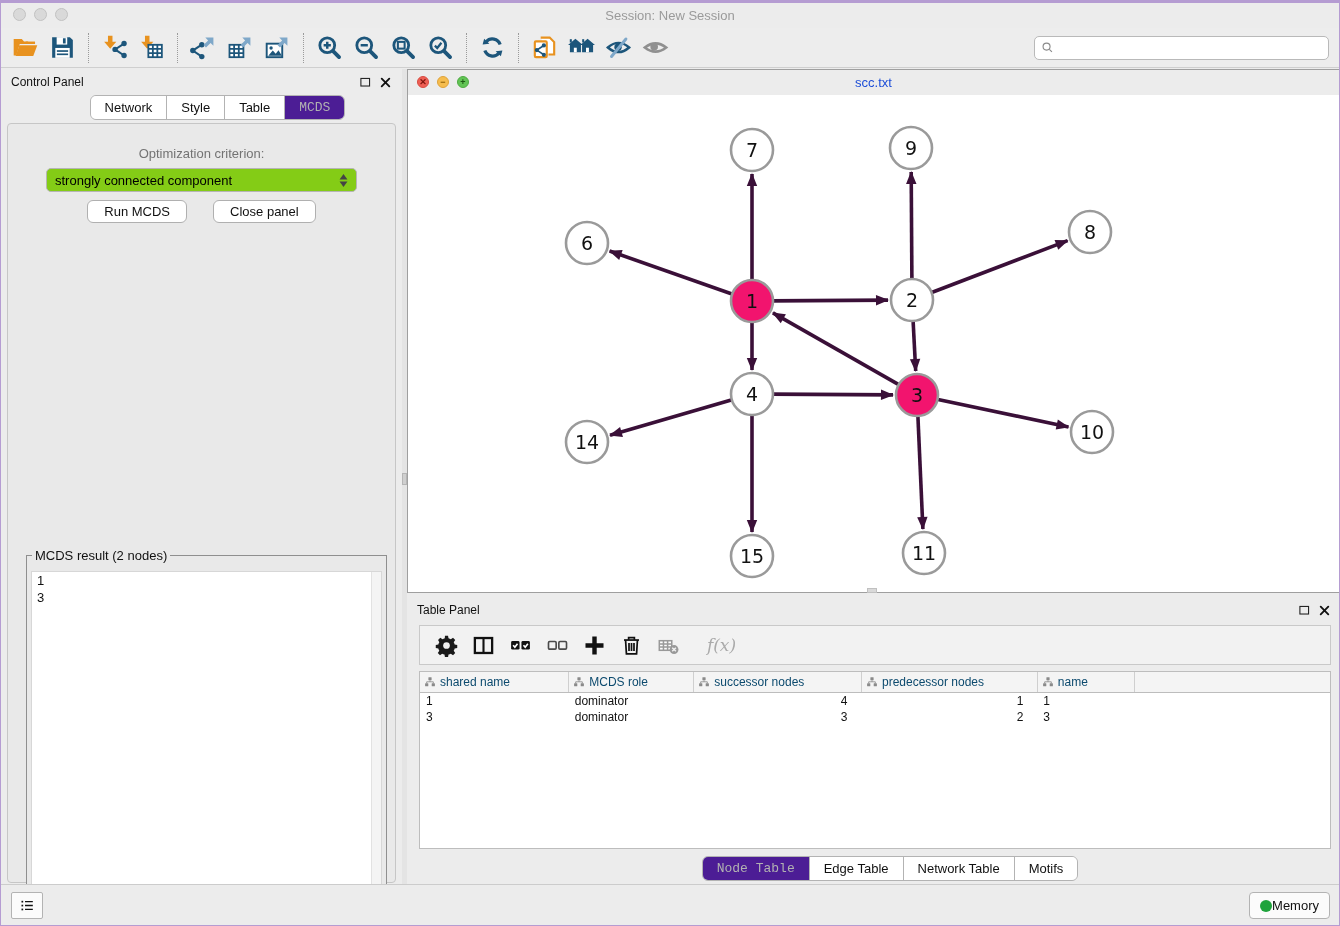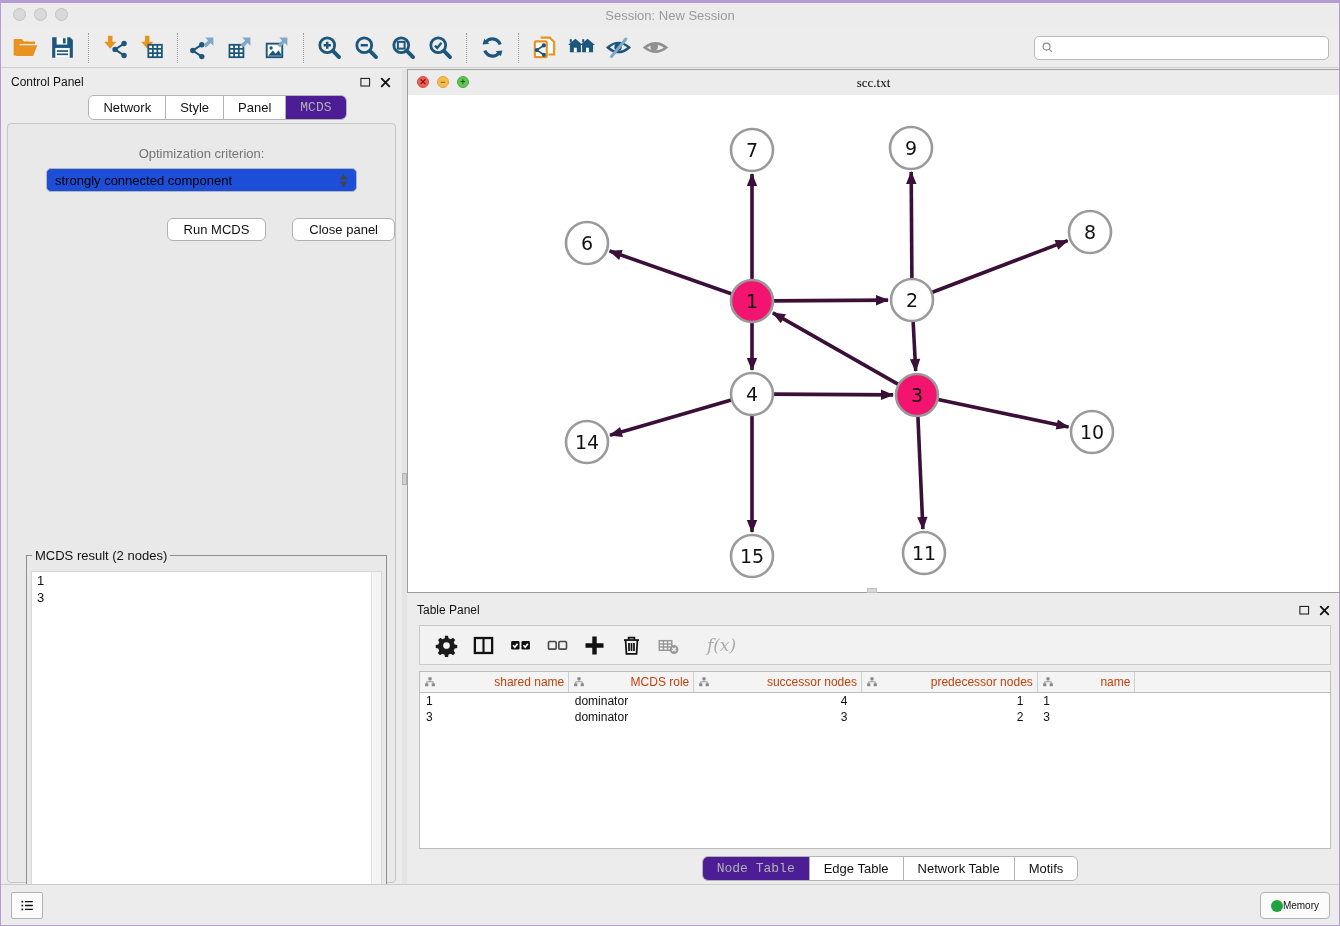--- a/index.html
+++ b/index.html
@@ -42,71 +42,71 @@
   .panel-head .ph-icons{margin-left:auto;display:flex;gap:7px;align-items:center;}
   .panel-head .ph-icons svg{width:13px;height:13px;cursor:pointer;}
   .tabs-row{display:flex;justify-content:center;}
   .tabgroup{display:flex;background:#e3e3e3;border:1px solid #b3b3b3;border-radius:6px;overflow:hidden;margin-left:32px;}
   .tab{font-size:13px;padding:4px 14px;background:#fff;color:#111;border-right:1px solid #b3b3b3;cursor:pointer;white-space:nowrap;}
   .tab:last-child{border-right:none;}
   .tab.active{background:#4c1d95;color:#b2b2b2;font-family:Liberation Mono, monospace;}
   #cp-content{position:absolute;left:6px;right:6px;top:54px;bottom:6px;background:#e9e9e9;
     border:1px solid #c6c6c6;border-radius:4px;}
   #opt-label{text-align:center;font-size:13px;margin-top:22px;color:#737373;}
-  #opt-select{position:absolute;left:38px;right:38px;top:44px;height:22px;background:#1d4ed8;
+  #opt-select{position:absolute;left:38px;right:38px;top:44px;height:22px;background:#84cc16;
     border:1px solid #b5b5b5;border-radius:5px;display:flex;align-items:center;
     padding:0 8px;font-size:13px;cursor:pointer;}
   #opt-select .stepper{margin-left:auto;display:flex;flex-direction:column;gap:1px;}
   #opt-select .stepper svg{width:9px;height:6px;display:block;}
-  .cp-buttons{position:absolute;left:0;right:0;top:94px;display:flex;justify-content:flex-end;gap:26px;}
+  .cp-buttons{position:absolute;left:0;right:0;top:76px;display:flex;justify-content:center;gap:26px;}
   .push-btn{background:#fff;border:1px solid #b0b0b0;border-radius:6px;font-size:13px;
     padding:3px 16px;cursor:pointer;font-family:"Liberation Sans",sans-serif;color:#111;}
   #result-box{position:absolute;left:18px;right:8px;top:424px;height:368px;
     border:1px solid #8f8f8f;margin:0;padding:0 3px 3px 3px;background:#e9e9e9;}
   #result-box legend{font-size:13px;padding:0 3px;margin-left:2px;color:#111;}
   #result-text{position:absolute;left:4px;right:4px;top:8px;bottom:4px;background:#fff;
     border:1px solid #d7d7d7;overflow:hidden;}
   #result-text .line{font-size:13px;line-height:17px;padding-left:5px;color:#111;}
   #result-scroll{position:absolute;right:0;top:0;bottom:0;width:9px;background:#f4f4f4;border-left:1px solid #e2e2e2;}
   
   #pane-divider{position:absolute;left:401px;top:66px;width:5px;height:820px;background:#e4e4e4;}
   #pane-divider .grip{position:absolute;left:0;top:404px;width:5px;height:12px;background:#cfcfcf;border:1px solid #b5b5b5;box-sizing:border-box;}
   
   #network-window{position:absolute;left:406px;top:66px;width:933px;height:524px;
     border:1px solid #9f9f9f;box-sizing:border-box;background:#fff;}
   #nw-titlebar{height:25px;background:#ececec;border-bottom:1px solid #c4c4c4;
     display:flex;align-items:center;justify-content:center;position:relative;}
-  #nw-titlebar .title{font-size:13px;color:#000000;font-family:Liberation Serif, serif;}
+  #nw-titlebar .title{font-size:13px;color:#1d4ed8;}
   #nw-titlebar .lights{top:6px;left:9px;}
   #nw-titlebar .light{width:12px;height:12px;}
   #graph-canvas{position:absolute;left:0;top:25px;right:0;bottom:0;background:#fff;overflow:hidden;}
   #graph-canvas svg{display:block;}
   #nw-grip{position:absolute;left:459px;bottom:-1px;width:10px;height:5px;background:#d9d9d9;border:1px solid #c0c0c0;box-sizing:border-box;}
   
   #table-panel{position:absolute;left:406px;top:594px;width:934px;height:292px;background:#ececec;}
   #tp-toolbar{position:absolute;left:12px;right:10px;top:28px;height:40px;background:#f2f2f2;
     border:1px solid #c9c9c9;display:flex;align-items:center;padding-left:8px;box-sizing:border-box;}
   #tp-toolbar .tb-btn{width:37px;height:32px;}
   #tp-toolbar .tb-btn svg{width:23px;height:23px;}
   #tp-toolbar .fx{font-family:"DejaVu Serif",serif;font-style:italic;font-size:17px;color:#aaa;margin-left:32px;}
   #node-table-wrap{position:absolute;left:12px;right:10px;top:74px;bottom:40px;background:#fff;
     border:1px solid #bdbdbd;overflow:hidden;}
   #node-table{border-collapse:collapse;table-layout:fixed;}
   #node-table th{height:20px;background:#f4f4f4;border-right:1px solid #cfcfcf;border-bottom:1px solid #bdbdbd;
-    font-size:12px;font-weight:normal;color:#c2410c;position:relative;text-align:right;padding:0 4px 0 20px;white-space:nowrap;}
+    font-size:12px;font-weight:normal;color:#0c4a6e;position:relative;text-align:left;padding:0 4px 0 20px;white-space:nowrap;}
   #node-table th svg{position:absolute;left:4px;top:4px;width:12px;height:12px;}
   #node-table td{height:16px;font-size:12px;color:#111;padding:0 6px;white-space:nowrap;}
   #table-tabs{position:absolute;left:0;right:0;bottom:8px;display:flex;justify-content:center;align-items:flex-end;}
   
   #status-bar{position:absolute;left:0;bottom:0;width:100%;height:40px;background:#ececec;border-top:1px solid #cccccc;}
   #list-btn{position:absolute;left:10px;top:7px;width:30px;height:25px;background:#fbfbfb;
     border:1px solid #b3b3b3;border-radius:2px;display:flex;align-items:center;justify-content:center;cursor:pointer;}
   #list-btn svg{width:17px;height:17px;}
   #memory-btn{position:absolute;right:9px;top:7px;height:25px;background:#fbfbfb;border:1px solid #b3b3b3;
-    border-radius:4px;display:flex;align-items:center;padding:0 10px;font-size:10px;cursor:pointer;color:#111;}
+    border-radius:4px;display:flex;align-items:center;padding:0 10px;font-size:13px;cursor:pointer;color:#111;}
   #memory-btn .dot{width:12px;height:12px;border-radius:50%;}
 </style>
 </head>
 <body>
 
 <div id="titlebar">
   <div class="lights">
     <div class="light inactive"></div>
     <div class="light inactive"></div>
     <div class="light inactive"></div>
@@ -293,21 +293,21 @@
       </svg>
       <svg viewBox="0 0 24 24">
         <path d="M5 5l14 14M19 5L5 19" stroke="#111" stroke-width="3.4" stroke-linecap="round"></path>
       </svg>
     </span>
   </div>
   <div class="tabs-row">
     <div class="tabgroup" id="control-tabs">
         <div class="tab">Network</div>
         <div class="tab">Style</div>
-        <div class="tab">Panel</div>
+        <div class="tab">Table</div>
         <div class="tab active">MCDS</div>
       </div>
   </div>
   <div id="cp-content">
     <div id="opt-label">Optimization criterion:</div>
     <div id="opt-select">
       <span>strongly connected component</span>
       <span class="stepper">
         <svg viewBox="0 0 10 7">
             <path d="M5 0l4.6 6.4H.4z" fill="#444"></path>

